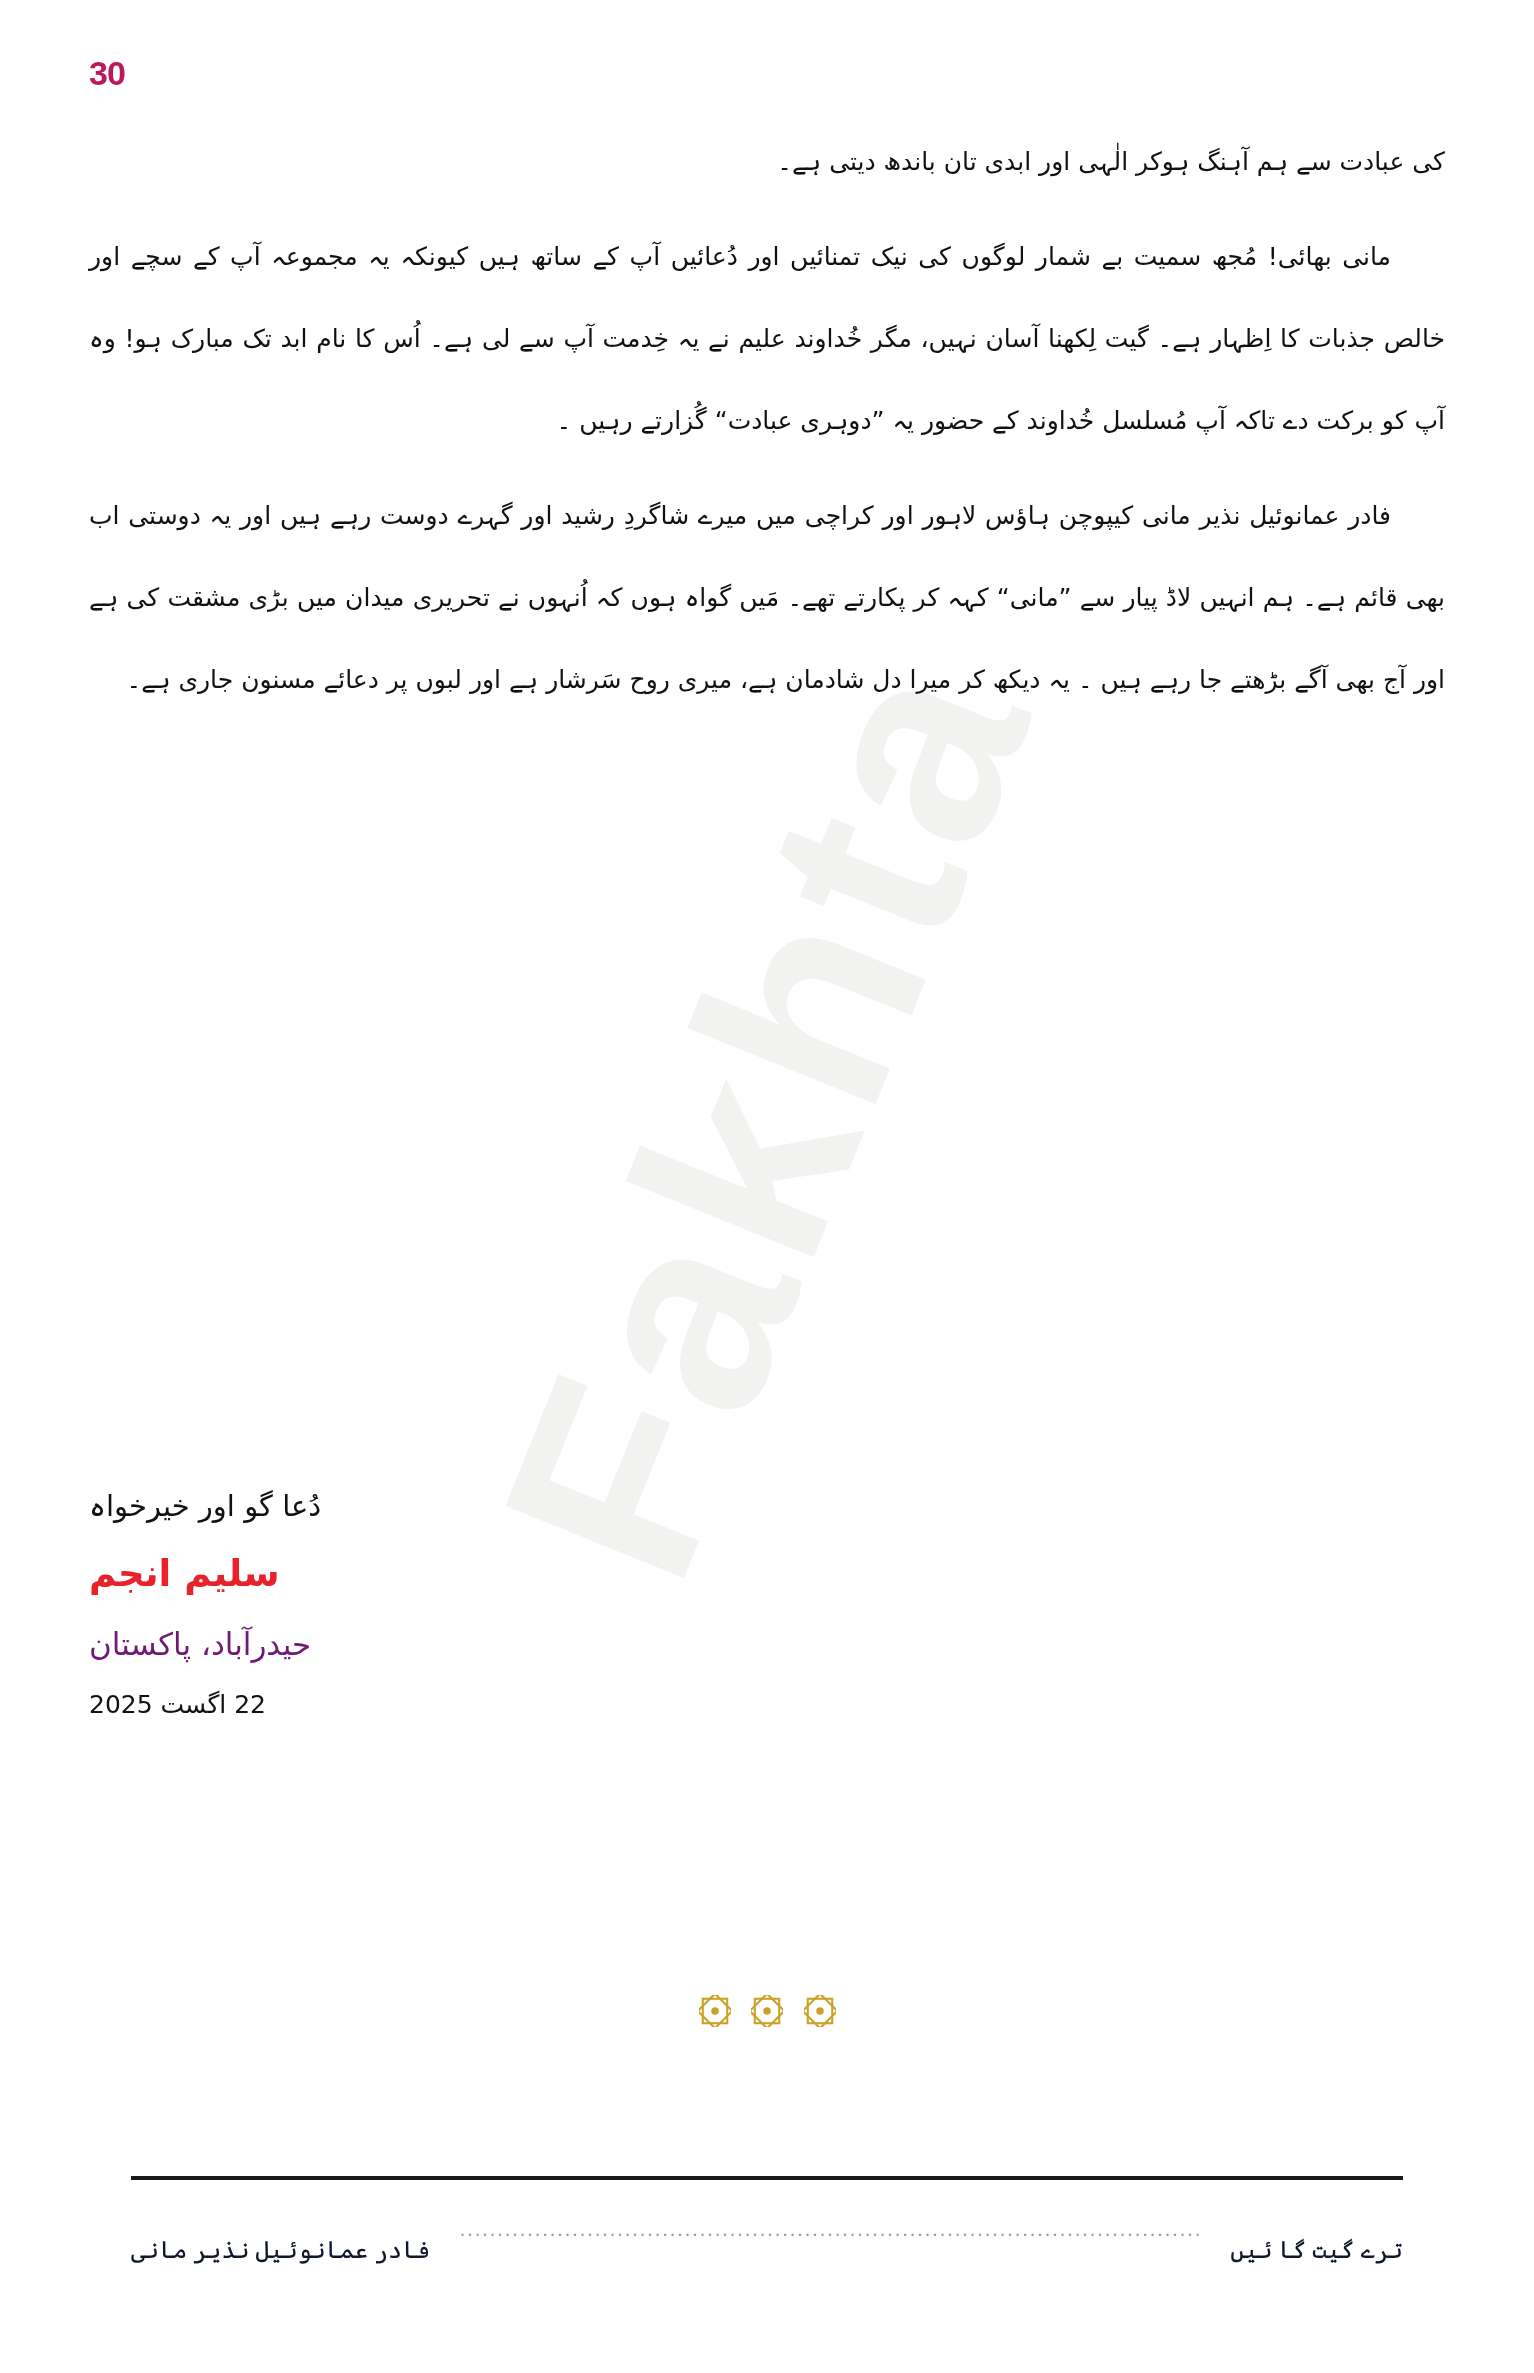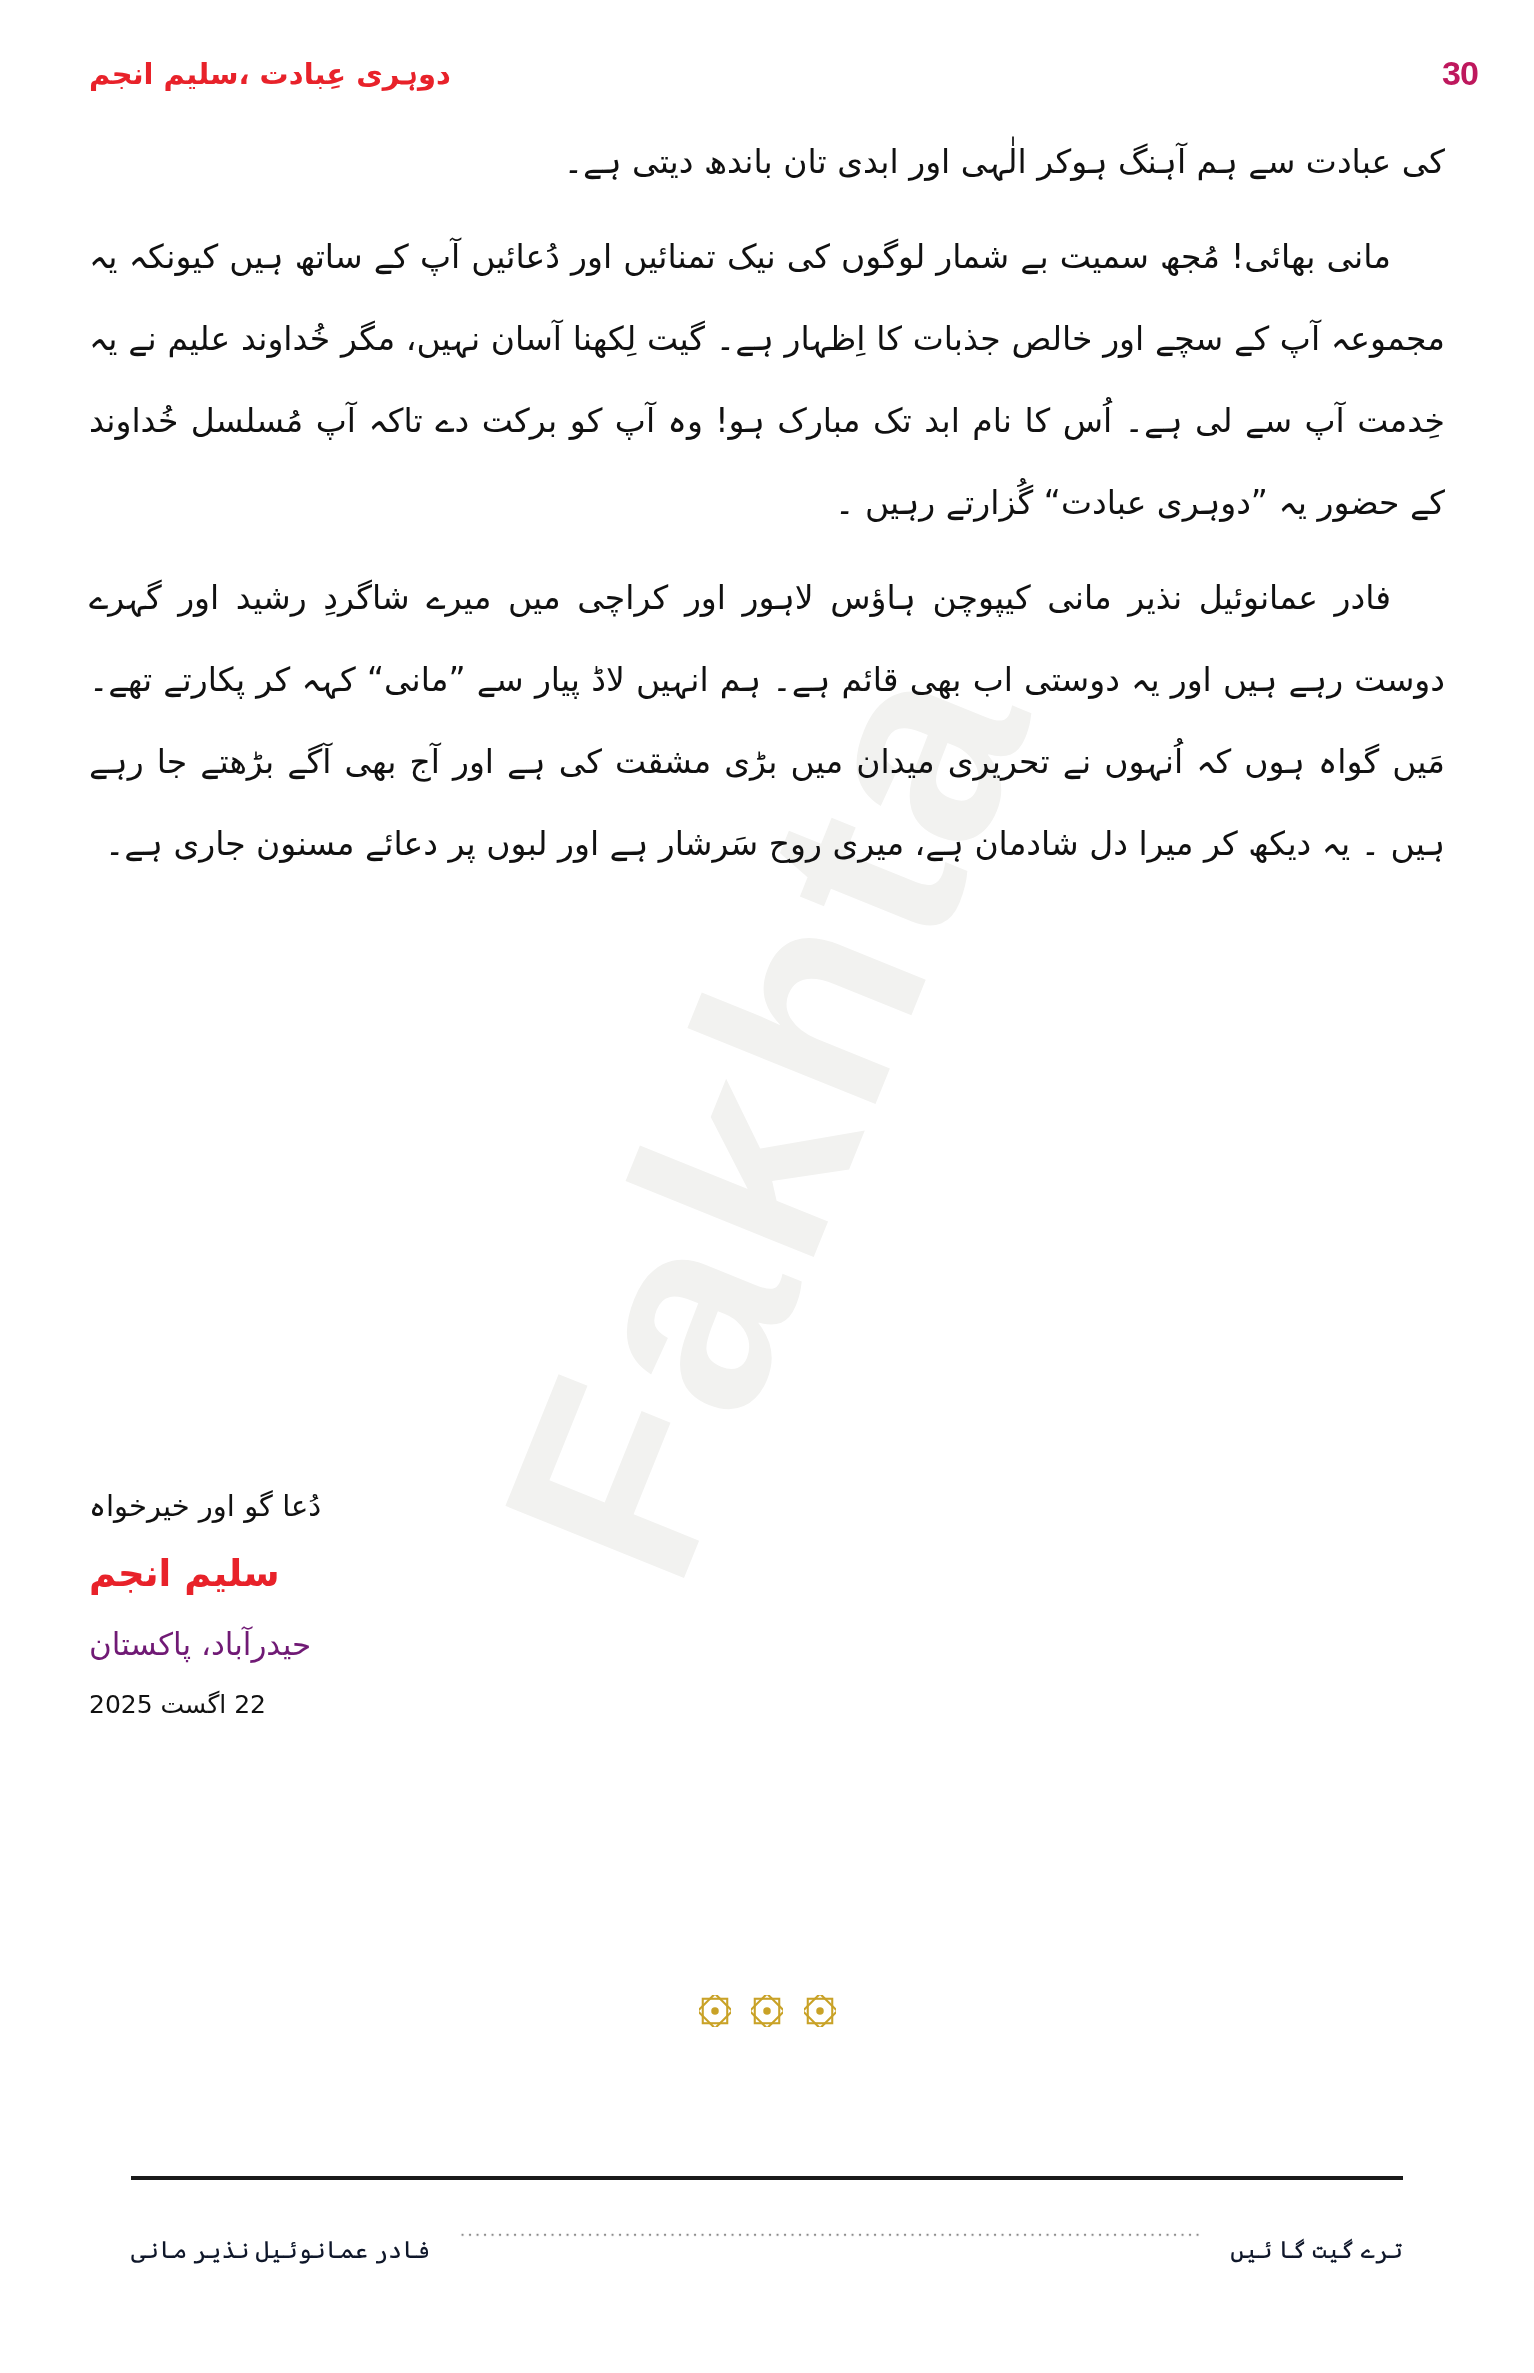--- a/index.html
+++ b/index.html
@@ -85,21 +85,21 @@
     z-index: 2;
     direction: rtl;
     text-align: justify;
     text-align-last: right;
   }
 
   p.para {
     margin: 0 0 13px 0;
     direction: rtl;
     font-family: "DejaVu Sans", "Liberation Sans", sans-serif;
-    font-size: 33px;
+    font-size: 25px;
     line-height: 82px;
     color: #111111;
     text-align: justify;
     text-justify: inter-word;
     text-indent: 54px;
   }
   p.para.first {
     text-indent: 0;
     text-align: justify;
   }
@@ -204,21 +204,20 @@
 </head>
 <body>
 
 <div class="page">
 
   <div class="watermark">
     <div class="watermark-text">Fakhta</div>
   </div>
 
   <div class="header">
-    <div class="header-title">دوہری عِبادت ،سلیم انجم</div>
     <div class="page-number">30</div>
   </div>
 
   <div class="body">
     <p class="para first">کی عبادت سے ہم آہنگ ہوکر الٰہی اور ابدی تان باندھ دیتی ہے۔</p>
     <p class="para">مانی بھائی! مُجھ سمیت بے شمار لوگوں کی نیک تمنائیں اور دُعائیں آپ کے ساتھ ہیں کیونکہ یہ مجموعہ آپ کے سچے اور خالص جذبات کا اِظہار ہے۔ گیت لِکھنا آسان نہیں، مگر خُداوند علیم نے یہ خِدمت آپ سے لی ہے۔ اُس کا نام ابد تک مبارک ہو! وہ آپ کو برکت دے تاکہ آپ مُسلسل خُداوند کے حضور یہ ”دوہری عبادت“ گُزارتے رہیں ۔</p>
     <p class="para">فادر عمانوئیل نذیر مانی کیپوچن ہاؤس لاہور اور کراچی میں میرے شاگردِ رشید اور گہرے دوست رہے ہیں اور یہ دوستی اب بھی قائم ہے۔ ہم انہیں لاڈ پیار سے ”مانی“ کہہ کر پکارتے تھے۔ مَیں گواہ ہوں کہ اُنہوں نے تحریری میدان میں بڑی مشقت کی ہے اور آج بھی آگے بڑھتے جا رہے ہیں ۔ یہ دیکھ کر میرا دل شادمان ہے، میری روح سَرشار ہے اور لبوں پر دعائے مسنون جاری ہے۔</p>
   </div>
 
   <div class="signature-block">

